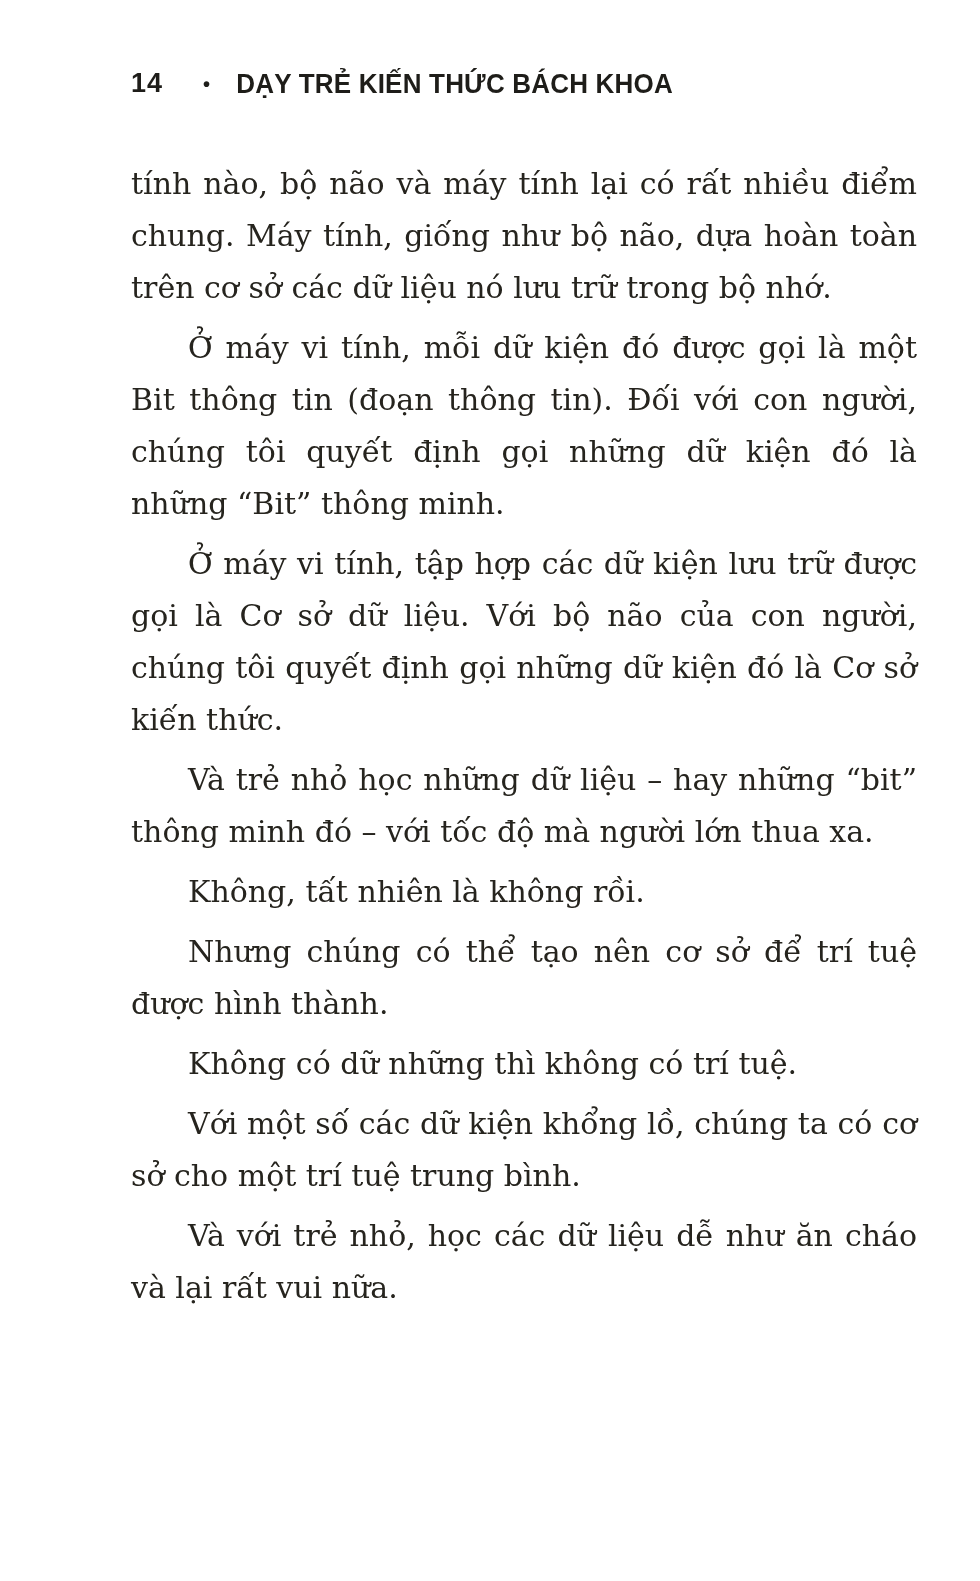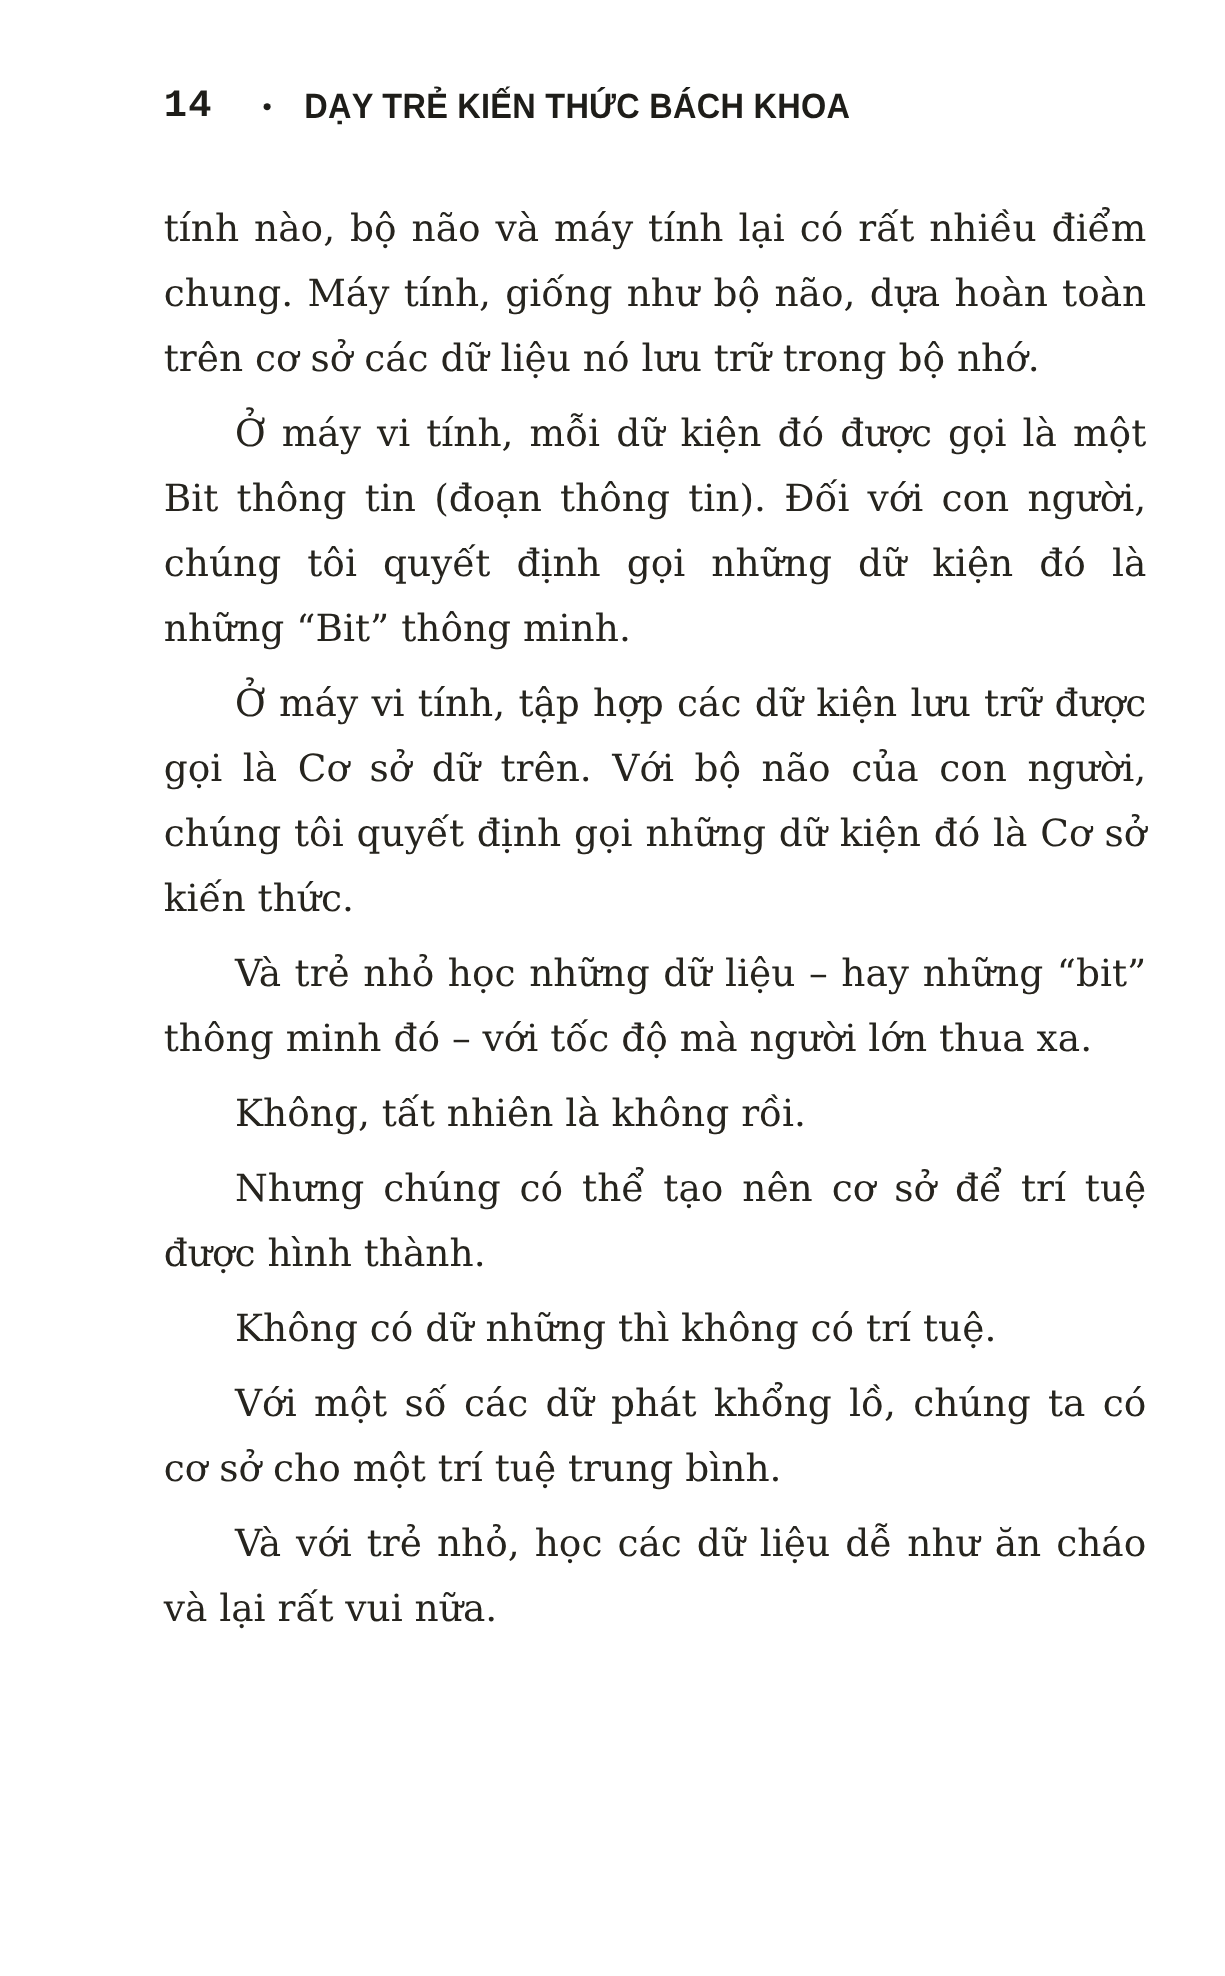--- a/index.html
+++ b/index.html
@@ -24,23 +24,22 @@
     display:flex;
     align-items:center;
     font-family:"Liberation Sans", sans-serif;
     font-weight:bold;
     color:var(--header-color);
     font-size:26px;
     letter-spacing:0.2px;
     white-space:nowrap;
   }
   .running-header .page-number{
-    font-size:31px;
+    font-size:27px;
     letter-spacing:1px;
-    font-family:Liberation Mono, monospace;
   }
   .running-header .bullet{
     font-size:20px;
     margin:0 26px 0 40px;
     line-height:1;
   }
   .running-header .running-title{
     transform:scaleY(1.08);
     transform-origin:left center;
   }
@@ -72,22 +71,22 @@
   <div class="running-header">
     <span class="page-number">14</span>
     <span class="bullet">•</span>
     <span class="running-title">DẠY TRẺ KIẾN THỨC BÁCH KHOA</span>
   </div>
 
   <div class="text-block">
 
   <p><span>tính nào, bộ não và máy tính lại có rất nhiều điểm chung. Máy tính, giống như bộ não, dựa hoàn toàn trên cơ sở các dữ liệu nó lưu trữ trong bộ nhớ.</span></p>
       <p class="indent"><span>Ở máy vi tính, mỗi dữ kiện đó được gọi là một </span><span class="it">Bit thông tin (đoạn thông tin).</span><span> Đối với con người, chúng tôi quyết định gọi những dữ kiện đó là những </span><span class="it">“Bit” thông minh.</span></p>
-      <p class="indent"><span>Ở máy vi tính, tập hợp các dữ kiện lưu trữ được gọi là </span><span class="it">Cơ sở dữ trên</span><span>. Với bộ não của con người, chúng tôi quyết định gọi những dữ kiện đó là </span><span class="it">Cơ sở kiến thức</span><span>.</span></p>
+      <p class="indent"><span>Ở máy vi tính, tập hợp các dữ kiện lưu trữ được gọi là </span><span class="it">Cơ sở dữ liệu</span><span>. Với bộ não của con người, chúng tôi quyết định gọi những dữ kiện đó là </span><span class="it">Cơ sở kiến thức</span><span>.</span></p>
       <p class="indent"><span>Và trẻ nhỏ học những dữ liệu – hay những </span><span class="it">“bit” thông minh</span><span> đó – với </span><span class="it">tốc độ</span><span> mà người lớn thua xa.</span></p>
       <p class="indent"><span>Không, tất nhiên là không rồi.</span></p>
       <p class="indent"><span>Nhưng chúng có thể tạo nên cơ sở để trí tuệ được hình thành.</span></p>
       <p class="indent"><span class="it">Không có</span><span> dữ những thì không có trí tuệ.</span></p>
-      <p class="indent"><span>Với một số các dữ phát khổng lồ, chúng ta có cơ sở cho một trí tuệ trung bình.</span></p>
+      <p class="indent"><span>Với một số các dữ kiện khổng lồ, chúng ta có cơ sở cho một trí tuệ trung bình.</span></p>
       <p class="indent"><span>Và với trẻ nhỏ, học các dữ liệu dễ như ăn cháo và lại rất vui nữa.</span></p>
     </div>
 
 </div>
 
 </body></html>

